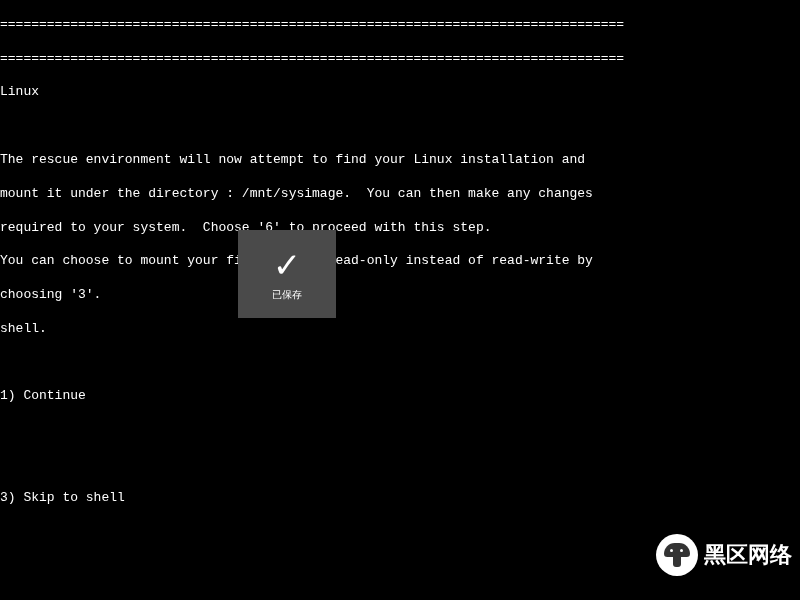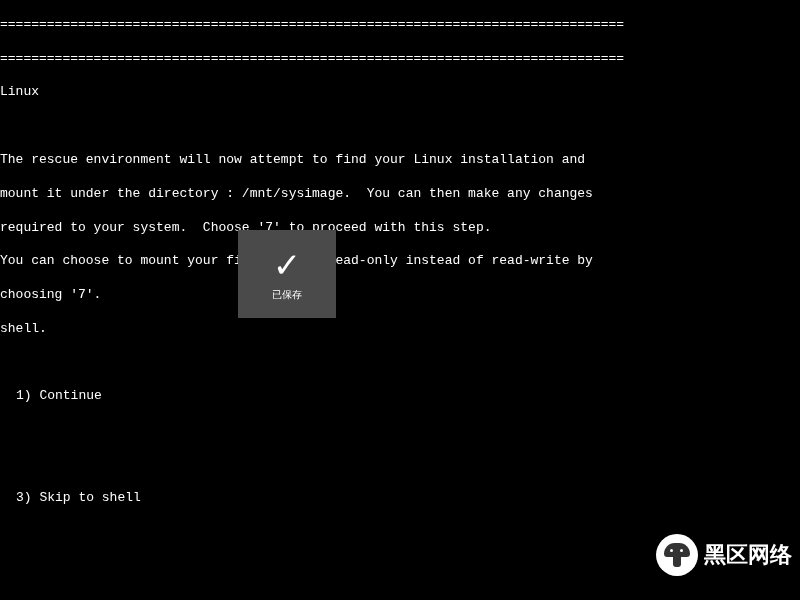--- a/index.html
+++ b/index.html
@@ -13,21 +13,21 @@
       overflow: hidden;
       position: relative;
       line-height: 1.3;
     }
     .terminal {
       padding: 0;
       white-space: pre;
       letter-spacing: 0px;
     }
     .separator { color: #fff; }
-    .option { padding-left: 16px; }
+    .option { padding-left: 0; }
     .saved-toast {
       position: absolute;
       top: 230px;
       left: 238px;
       width: 98px;
       height: 88px;
       background: #4a4a4a;
       display: flex;
       flex-direction: column;
       align-items: center;
@@ -103,23 +103,23 @@
 </head>
 <body>
 
 <div class="terminal">
 <div class="separator">================================================================================</div>
 <div>================================================================================</div>
 <div>Linux</div>
 <div> </div>
 <div>The rescue environment will now attempt to find your Linux installation and</div>
 <div>mount it under the directory : /mnt/sysimage.  You can then make any changes</div>
-<div>required to your system.  Choose '7' to proceed with this step.</div>
+<div>required to your system.  Choose '6' to proceed with this step.</div>
 <div>You can choose to mount your file systems read-only instead of read-write by</div>
-<div>choosing '7'.</div>
+<div>choosing '3'.</div>
 <div>shell.</div>
 <div> </div>
 <div class="option">1) Continue</div>
 <div> </div>
 <div> </div>
 <div class="option">3) Skip to shell</div>
 <div> </div>
 
 
 

